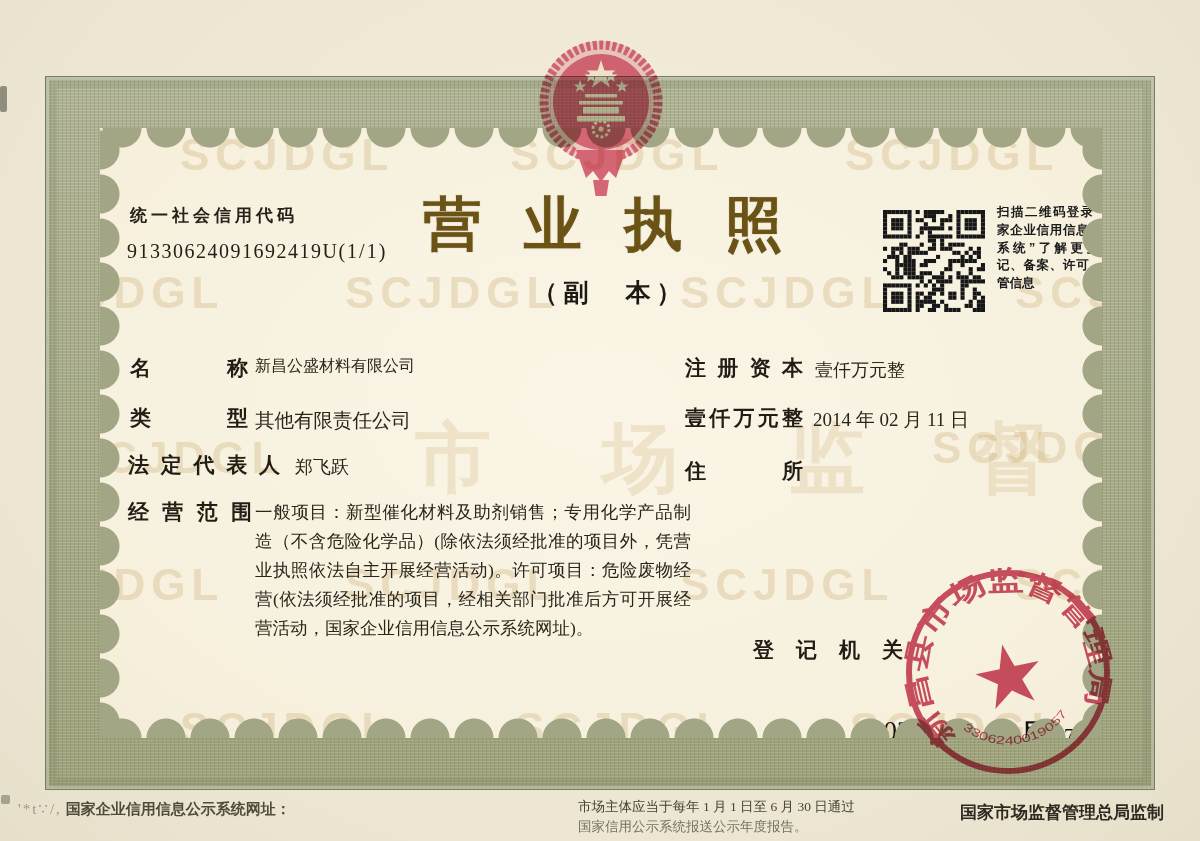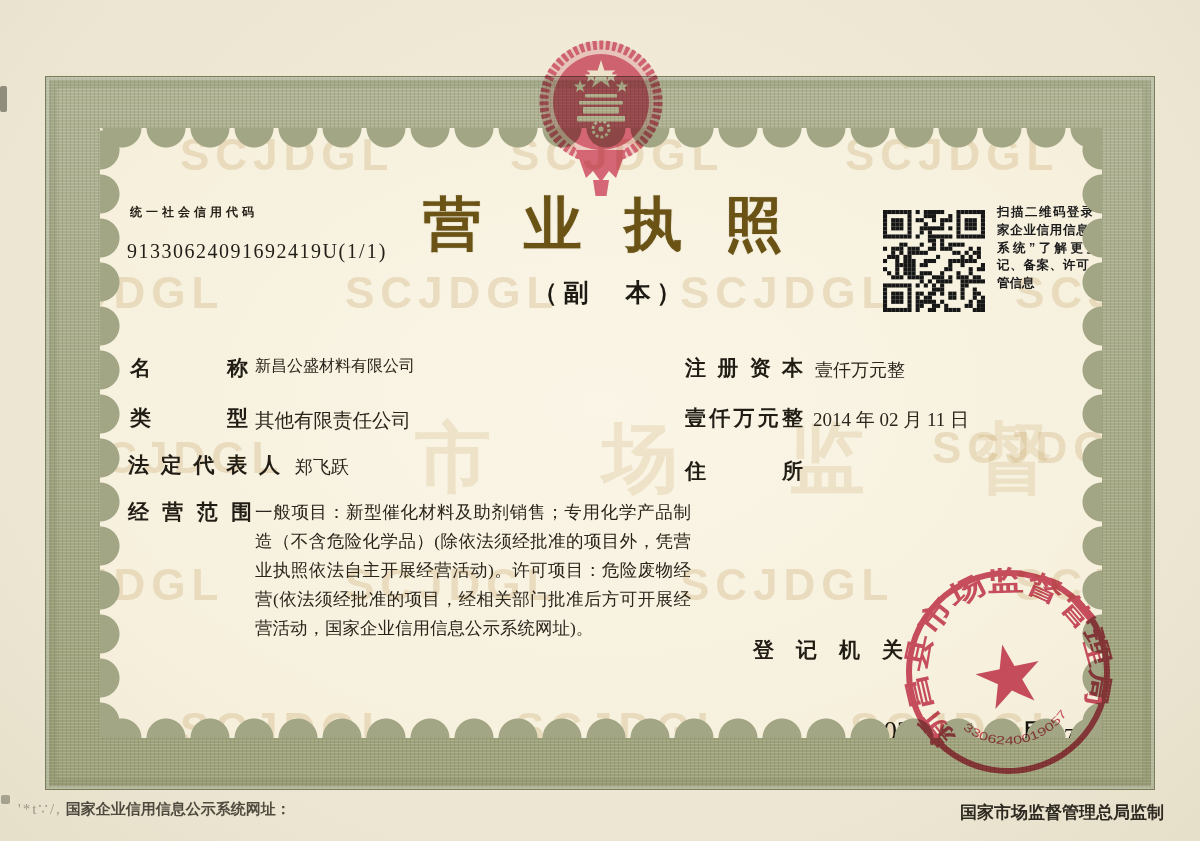--- a/index.html
+++ b/index.html
@@ -36,21 +36,21 @@
   .wm{position:absolute;font-family:"Liberation Sans",sans-serif;font-weight:700;
       font-size:44px;letter-spacing:6px;color:rgba(198,162,102,.28);white-space:nowrap;}
   .wm-cn{position:absolute;left:315px;top:280px;font-family:"Liberation Serif",serif;font-weight:700;
       font-size:76px;letter-spacing:46px;color:rgba(196,158,96,.20);white-space:nowrap;}
   
   .content{position:absolute;inset:0;z-index:3;}
   .abs{position:absolute;}
   .lbl{font-family:"Liberation Serif",serif;font-weight:700;font-size:21px;color:#211d15;}
   .spread{text-align:justify;text-align-last:justify;}
   .val{font-family:"Liberation Serif",serif;font-size:19px;color:#2a251b;}
-  .credit-label{font-family:"Liberation Sans",sans-serif;font-weight:700;font-size:12px;
+  .credit-label{font-family:"Liberation Sans",sans-serif;font-weight:700;font-size:17px;
                 letter-spacing:4px;color:#262118;}
   .credit-code{font-size:20px;letter-spacing:1.5px;color:#23201a;}
   .credit-copy{letter-spacing:2px;}
   .title{font-weight:900;font-size:58px;letter-spacing:14px;color:#6a5315;text-align:center;
          text-shadow:0 0 1px rgba(80,60,12,.55);}
   .subtitle{font-weight:700;font-size:25px;letter-spacing:6px;color:#1d1a14;text-align:center;}
   .qr-caption{font-family:"Liberation Sans",sans-serif;font-weight:700;font-size:12.5px;
               line-height:1.42;color:#1b1b1b;text-align:justify;}
   .scope{font-size:17.5px;line-height:29px;color:#2a251b;text-align:justify;}
   .date-row{display:flex;align-items:flex-start;font-family:"Liberation Serif",serif;color:#16130e;}
@@ -500,17 +500,21 @@
       </text>
       <text font-size="11.5" fill="#c63b55" font-family="Liberation Sans,sans-serif">
         <textPath href="#sealNum" textLength="118" lengthAdjust="spacingAndGlyphs">3306240019057</textPath>
       </text>
     </g>
   </svg>
 
   <div class="footer-left">
     <span class="smudge">'*t∵/,</span><span>国家企业信用信息公示系统网址：</span>
   </div>
+  <div class="footer-mid">
+    <div class="l1">市场主体应当于每年 1 月 1 日至 6 月 30 日通过</div>
+    <div class="l2">国家信用公示系统报送公示年度报告。</div>
+  </div>
   <div class="footer-right">国家市场监督管理总局监制</div>
 
   <div class="artifact" style="left:0;top:86px;width:7px;height:26px;opacity:.55"></div>
   <div class="artifact" style="left:1px;top:795px;width:9px;height:9px;opacity:.4"></div>
 </div>
 
 </body></html>

